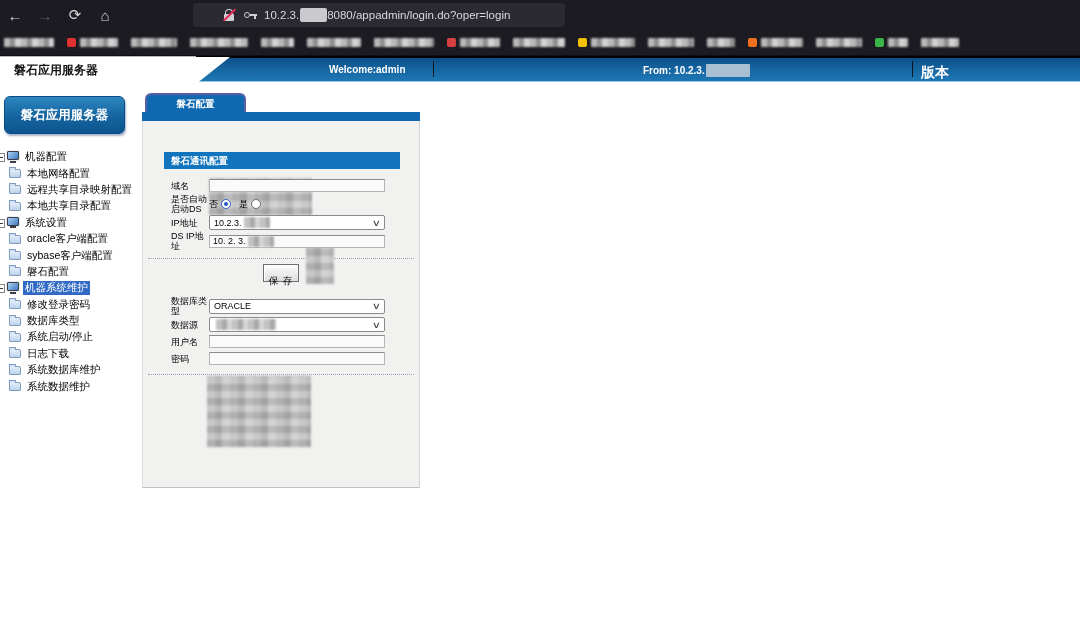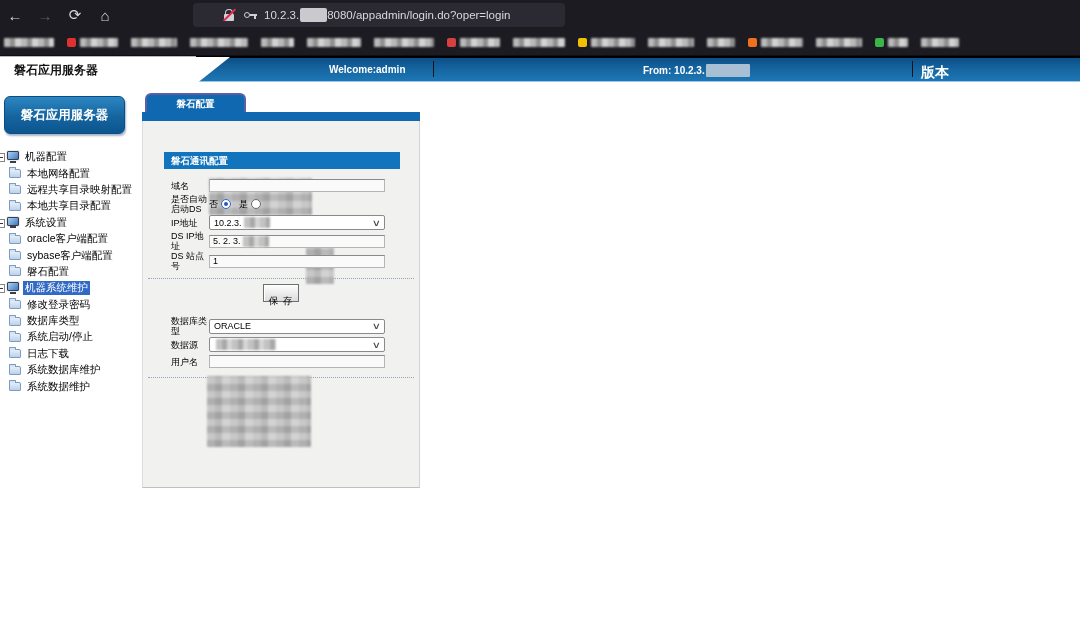--- a/index.html
+++ b/index.html
@@ -331,30 +331,22 @@
               <span>10.2.3.</span>
               <span class="inline-blob" style="width: 26px;"></span>
               <span class="chev">∨</span>
             </div>
           </div>
         </div>
         <div class="frow">
           <div class="flbl">DS IP地址</div>
           <div class="fctl">
             <div class="tinput">
-              <span>5. 2. 3.</span>
+              <span>10. 2. 3.</span>
               <span class="inline-blob" style="width: 26px;"></span>
-            </div>
-          </div>
-        </div>
-        <div class="frow">
-          <div class="flbl">DS 站点号</div>
-          <div class="fctl">
-            <div class="tinput">
-              <span>1</span>
             </div>
           </div>
         </div>
       </div>
       <div class="dotline"></div>
       <div class="save-wrap"><button class="save-btn">保 存</button></div>
       <div class="frm">
         <div class="frow">
           <div class="flbl">数据库类型</div>
           <div class="fctl">
@@ -375,18 +367,26 @@
           </div>
         </div>
         <div class="frow">
           <div class="flbl">用户名</div>
           <div class="fctl">
             <div class="tinput">
               <span></span>
             </div>
           </div>
         </div>
+        <div class="frow">
+          <div class="flbl">密码</div>
+          <div class="fctl">
+            <div class="tinput">
+              <span></span>
+            </div>
+          </div>
+        </div>
       </div>
       <div class="dotline"></div>
       <div class="save-wrap"><button class="save-btn">保 存</button></div>
     </div>
 
 </div>
 
 </body></html>

